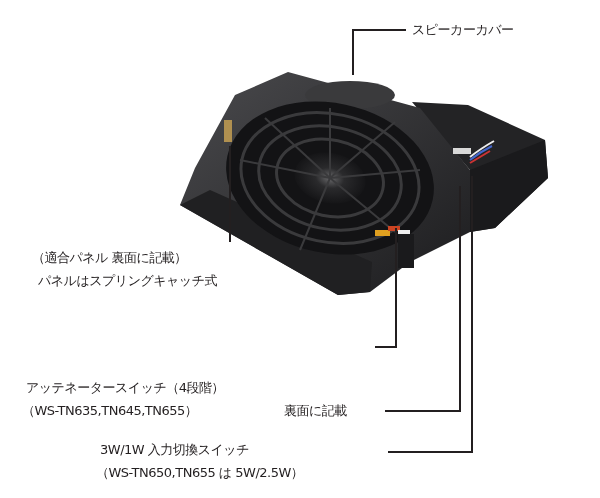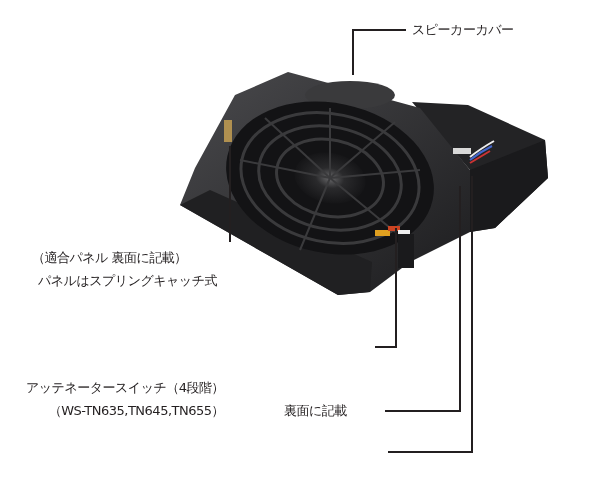--- a/index.html
+++ b/index.html
@@ -77,19 +77,21 @@
 
 <div class="label" style="left:412px; top:18px;">スピーカーカバー</div>
 
 <div class="label" style="left:38px; top:246px;">
   <div style="margin-left:-6px;">（適合パネル 裏面に記載）</div>
   <div>パネルはスプリングキャッチ式</div>
 </div>
 
 <div class="label" style="left:26px; top:328px;margin-top:48px;">
   <div>アッテネータースイッチ（4段階）</div>
-  <div style="margin-left:-4px;text-align:right;">（WS-TN635,TN645,TN655）</div>
+  <div style="margin-left:-4px;">（WS-TN635,TN645,TN655）</div>
 </div>
 
 <div class="label" style="left:284px; top:399px;">裏面に記載</div>
 
 <div class="label" style="left:100px; top:438px;">
+  <div>3W/1W 入力切換スイッチ</div>
+  <div style="margin-left:-4px;">（WS-TN650,TN655 は 5W/2.5W）</div>
 </div>
 
 </body></html>

